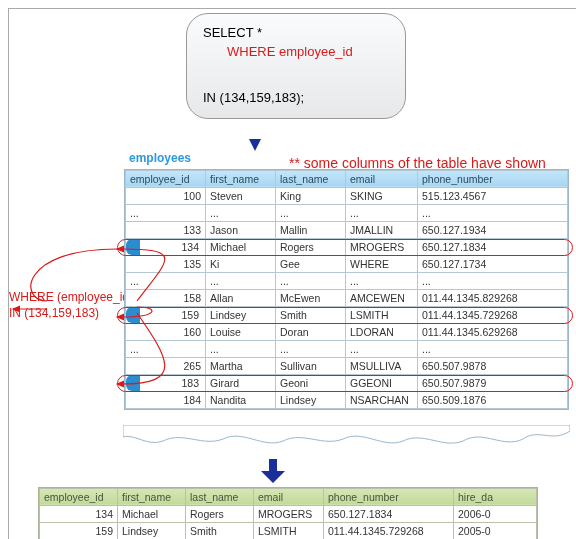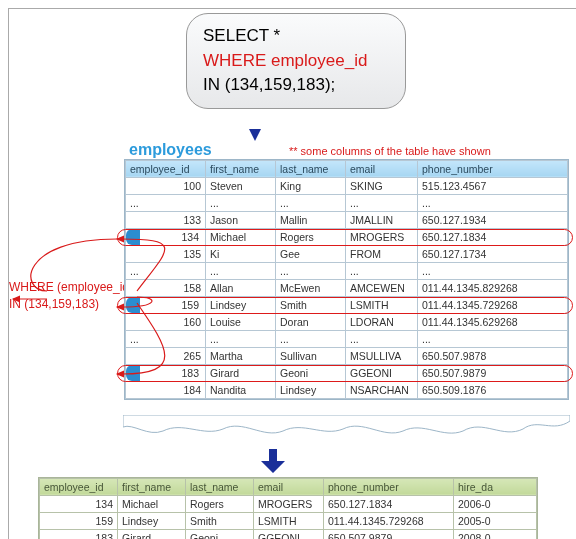--- a/index.html
+++ b/index.html
@@ -14,45 +14,45 @@
     position: relative;
   }
   
   .sql-box {
     width: 220px;
     margin: 4px auto 10px auto;
     background: linear-gradient(#fafbfc,#e7e8ea);
     border: 1px solid #999;
     border-radius: 22px;
     padding: 10px 16px 10px 16px;
-    font-size: 17px;
+    font-size: 13px;
     line-height: 1.45;
   }
   .sql-box .l1 { color:#000; }
   .sql-box .l2 { color:#1a2fd6; }
-  .sql-box .l3 { color:#d91a1a; }
-  .sql-box .l4 { color:#000; }
+  .sql-box .l3 { color:#d91a1a;margin-left:24px; }
+  .sql-box .l4 { color:#000;margin-top:27px; }
 
   .stage {
     position: relative;
     width: 560px;
     height: 440px;
   }
 
   .employees-label {
     color:#2c9bdc;
     font-weight:bold;
-    font-size:16px;
+    font-size:12px;
     position:absolute;
     left:120px;
     top:22px;
   }
   .note-red {
     color:#d91a1a;
-    font-size:11px;
+    font-size:14px;
     position:absolute;
     left:280px;
     top:26px;
   }
 
   
   .arrow-down {
     width:0;height:0;
     border-left:6px solid transparent;
     border-right:6px solid transparent;
@@ -271,21 +271,21 @@
               </td>
               <td>Michael</td>
               <td>Rogers</td>
               <td>MROGERS</td>
               <td>650.127.1834</td>
       </tr>
       <tr>
         <td class="num">135</td>
               <td>Ki</td>
               <td>Gee</td>
-              <td>FROM</td>
+              <td>WHERE</td>
               <td>650.127.1734</td>
       </tr>
       <tr>
         <td>...</td>
               <td>...</td>
               <td>...</td>
               <td>...</td>
               <td>...</td>
       </tr>
       <tr>

